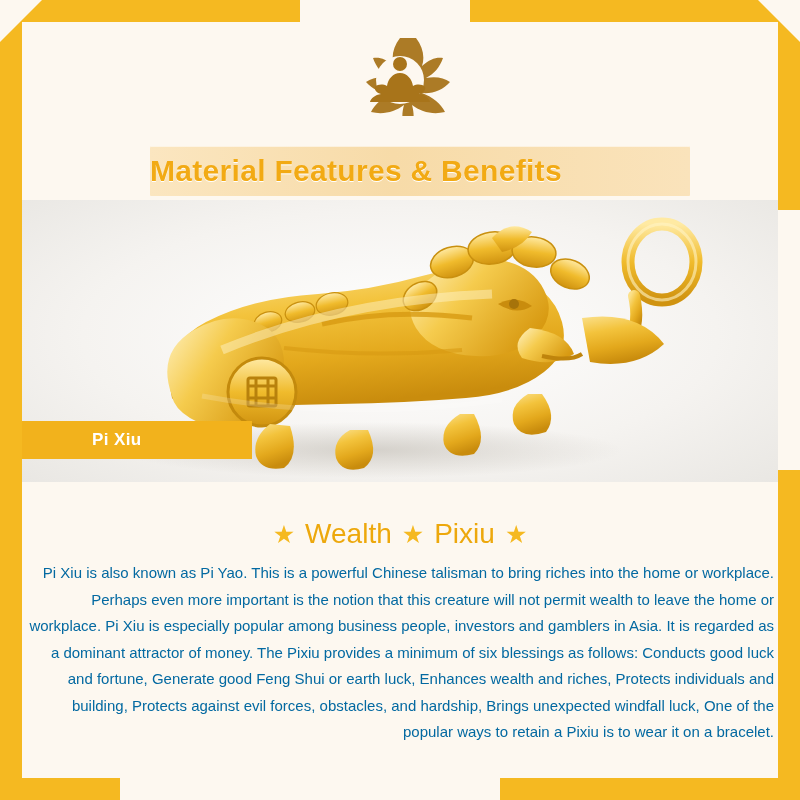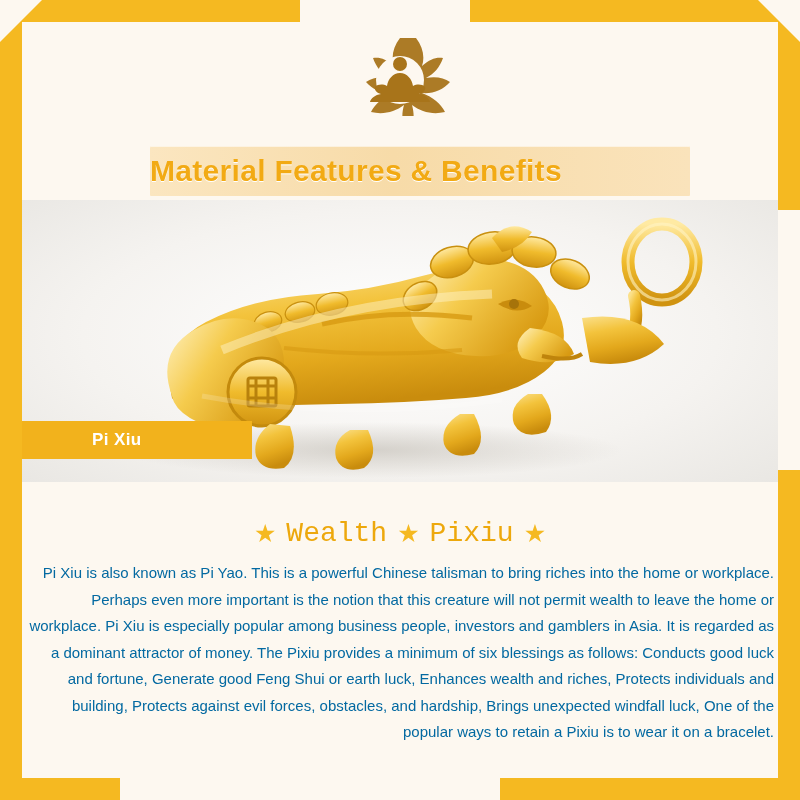--- a/index.html
+++ b/index.html
@@ -112,21 +112,21 @@
     position: absolute;
     left: 0; right: 0; top: 518px;
     display: flex;
     align-items: center;
     justify-content: center;
     gap: 10px;
     color: #f0a90f;
     font-size: 28px;
   }
   .benefits .star { color: #f5b921; font-size: 25px; line-height: 1; }
-  .benefits .word { font-weight: normal; color: #eda80c; font-family: Liberation Mono, monospace; }
+  .benefits .word { font-weight: normal; color: #eda80c; }
 
   
   .body-copy {
     position: absolute;
     left: 26px; right: 26px; top: 560px;
     font-size: 15px;
     line-height: 26.5px;
     color: #0369a1;
     text-align: right;
   }

